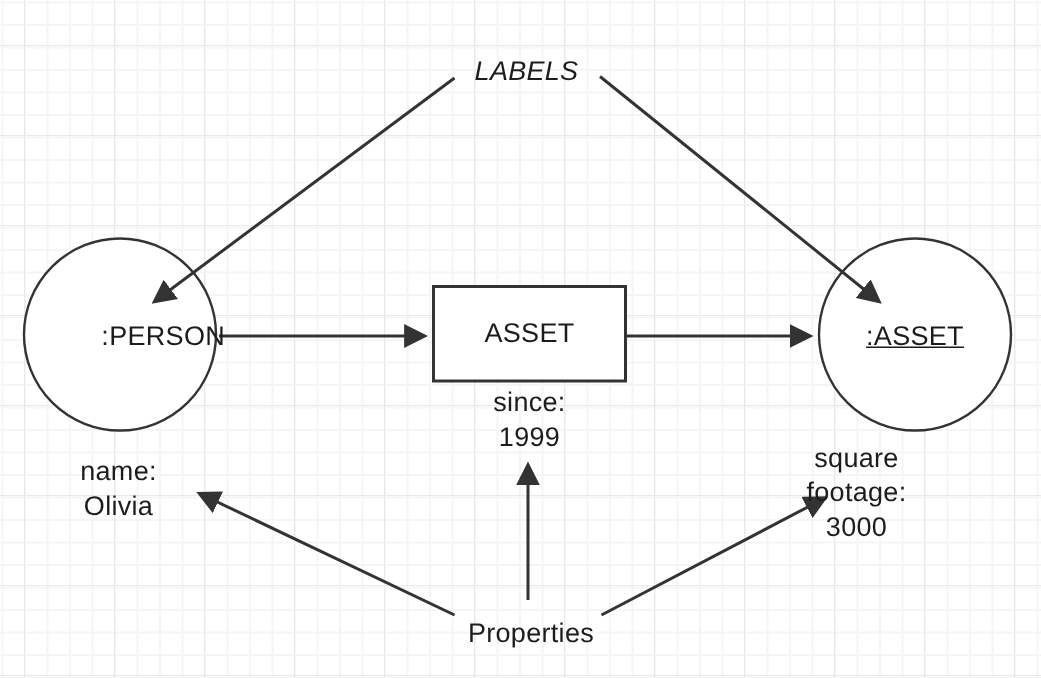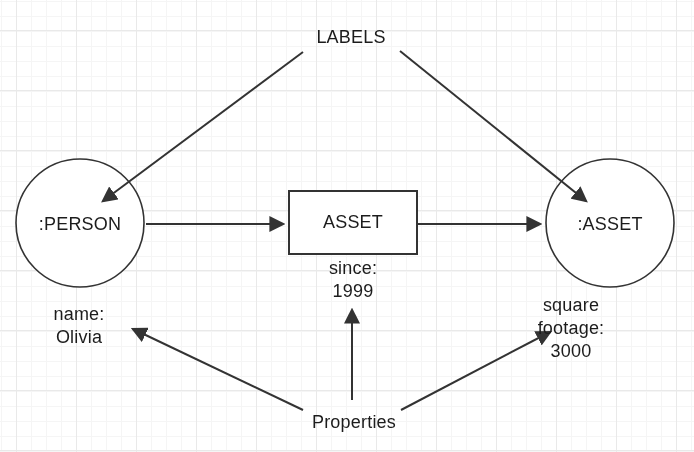--- a/index.html
+++ b/index.html
@@ -50,27 +50,27 @@
   <line x1="400" y1="51" x2="586" y2="201" stroke="#333333" stroke-width="2" marker-end="url(#arrow)"></line>
 
   <line x1="146" y1="224" x2="283" y2="224" stroke="#333333" stroke-width="2" marker-end="url(#arrow)"></line>
   <line x1="417" y1="224" x2="540" y2="224" stroke="#333333" stroke-width="2" marker-end="url(#arrow)"></line>
 
   <line x1="303" y1="410" x2="133" y2="329" stroke="#333333" stroke-width="2" marker-end="url(#arrow)"></line>
   <line x1="352" y1="400" x2="352" y2="310" stroke="#333333" stroke-width="2" marker-end="url(#arrow)"></line>
   <line x1="401" y1="410" x2="550" y2="332" stroke="#333333" stroke-width="2" marker-end="url(#arrow)"></line>
 </svg>
 
-<div class="txt" style="left:281px; top:26px;">LABELS</div>
+<div class="txt" style="left:281px; top:36px;font-style:italic;">LABELS</div>
 
-<div class="txt" style="left:10px; top:213px;">:PERSON</div>
+<div class="txt" style="left:10px; top:213px;text-align:right;">:PERSON</div>
 
 <div class="txt" style="left:283px; top:211px;">ASSET</div>
 
-<div class="txt" style="left:540px; top:213px;">:ASSET</div>
+<div class="txt" style="left:540px; top:213px;text-decoration:underline;">:ASSET</div>
 
 <div class="txt" style="left:283px; top:257px;">since:
 1999</div>
 
 <div class="txt" style="left:9px; top:303px;">name:
 Olivia</div>
 
 <div class="txt" style="left:501px; top:294px;">square
 footage:
 3000</div>

